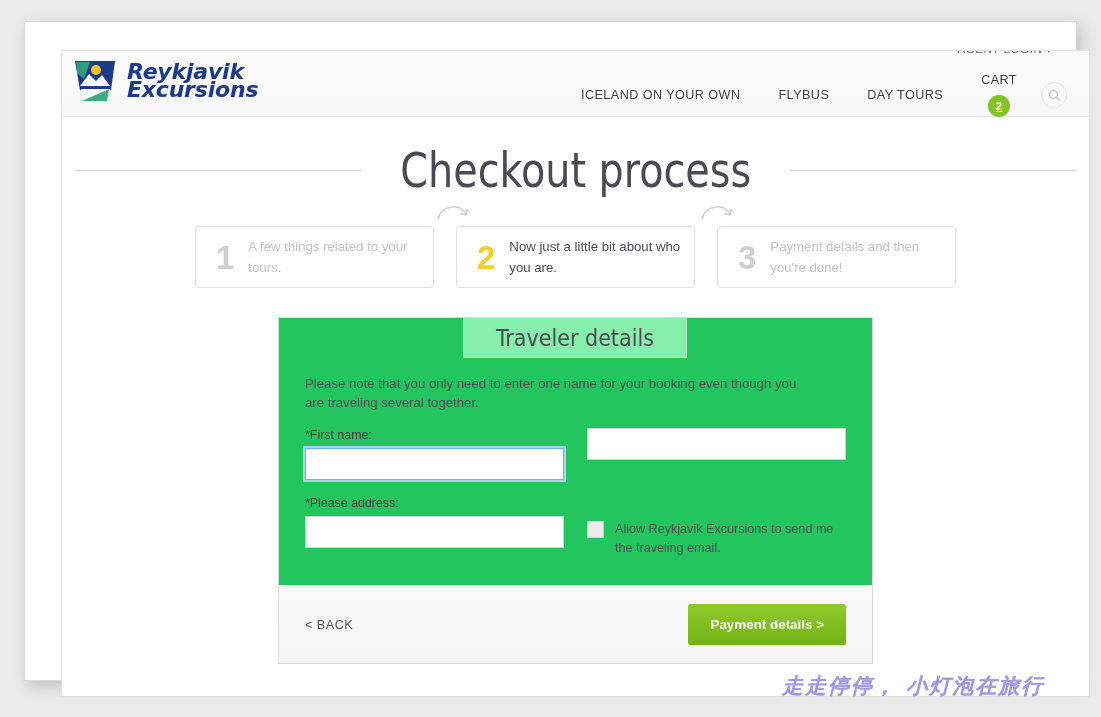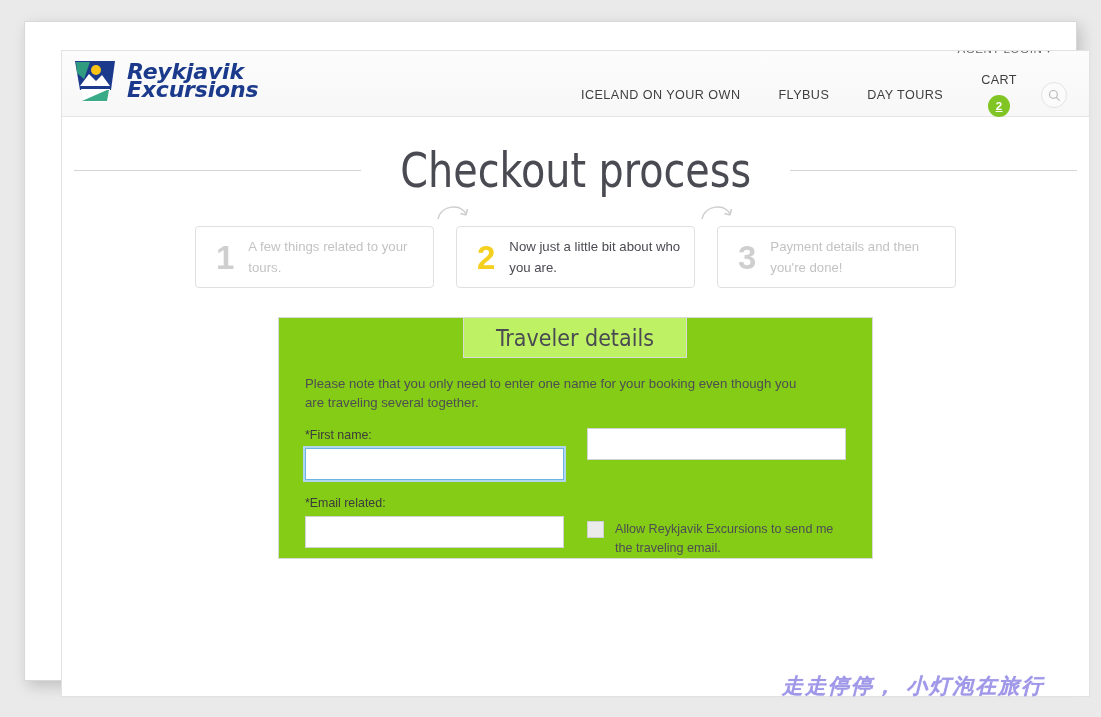--- a/index.html
+++ b/index.html
@@ -191,31 +191,31 @@
   .step-arrow.a2 { left: 638px; }
 
   
   .panel-zone {
     position: relative;
     margin: 29px auto 0 auto;
     width: 595px;
   }
   .panel {
     border: 1px solid #d9d9d9;
-    background: #84cc16;
+    background: #22c55e;
     margin-top: 16px;
   }
   .panel-legend {
     position: absolute;
     left: 185px;
     top: 0;
     width: 224px;
     height: 41px;
     border: 1px solid #d9d9d9;
-    background: #bef264;
+    background: #86efac;
     display: flex;
     align-items: center;
     justify-content: center;
     z-index: 3;
   }
   .panel-legend span {
     font-family: "DejaVu Sans Condensed", "Liberation Sans", sans-serif;
     font-weight: 300;
     font-size: 23px;
     color: #4a4a52;
@@ -422,33 +422,37 @@
                 <label class="field-label">*First name:</label>
                 <input class="text-input focused" type="text" autofocus="" value="" style="">
               </div>
               <div class="field-col">
                 <input class="text-input" type="text" value="" style="">
               </div>
             </div>
 
             <div class="field-grid row2">
               <div class="field-col">
-                <label class="field-label">*Email related:</label>
+                <label class="field-label">*Please address:</label>
                 <input class="text-input" type="text" value="" style="">
               </div>
               <div class="field-col">
                 <div class="optin">
                   <div class="checkbox"></div>
                   <div class="optin-text">Allow Reykjavik Excursions to send me the traveling email.</div>
                 </div>
               </div>
             </div>
 
           </div>
 
+          <div class="panel-footer">
+            <a class="back-link">&lt; BACK</a>
+            <button class="pay-btn">Payment details &gt;</button>
+          </div>
         </div>
       </div>
 
     </div>
   </div>
 
   <div class="watermark">走走停停， 小灯泡在旅行</div>
 
 </div>
 

